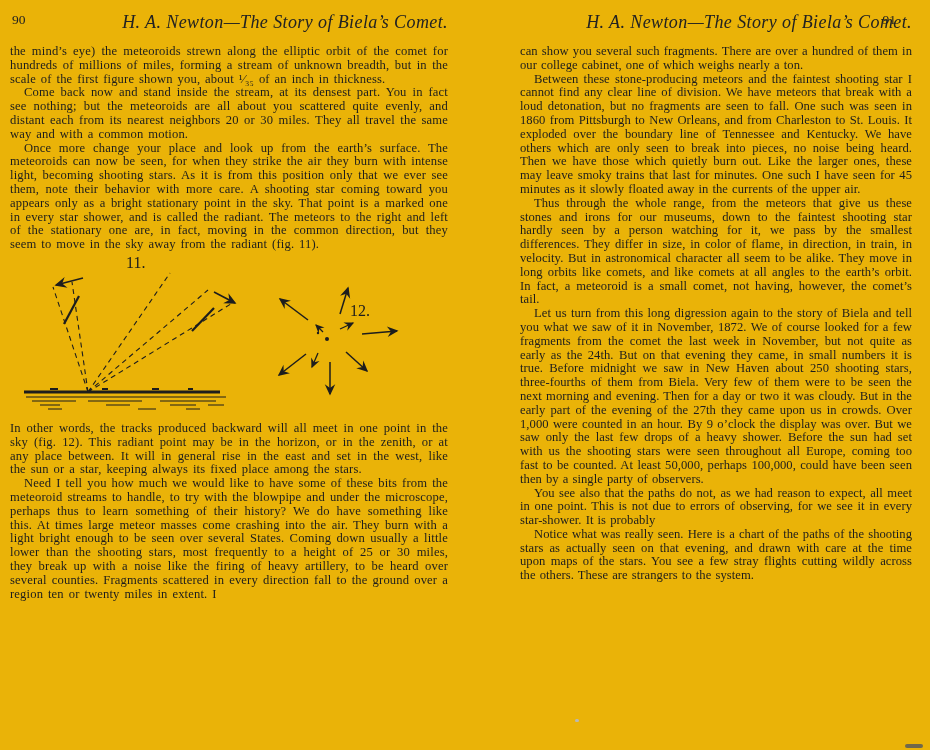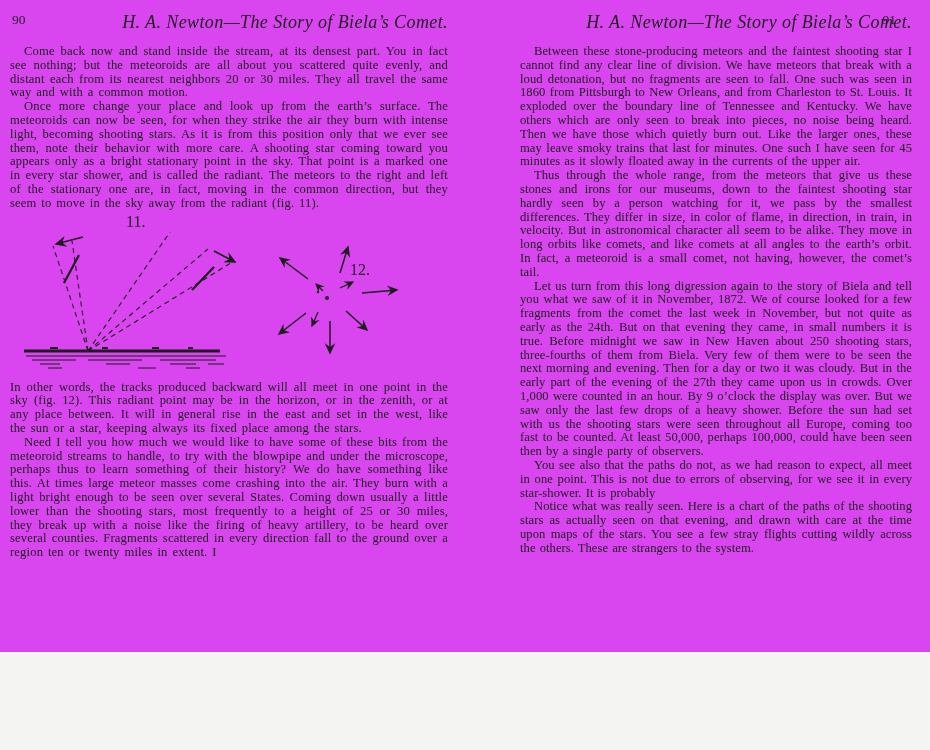--- a/index.html
+++ b/index.html
@@ -3,22 +3,22 @@
 <meta charset="utf-8">
 <style>
   html, body { margin: 0; padding: 0; }
   body {
     width: 930px; height: 750px;
     background: #f4f4f2;
     font-family: "Liberation Serif", "DejaVu Serif", serif;
   }
   .spread {
     position: relative;
-    width: 930px; height: 652px;
-    background: #d946ef;
+    width: 930px; height: 750px;
+    background: #eab308;
     overflow: hidden;
     color: #1d1d1d;
   }
   .page { position: absolute; top: 0; height: 750px; }
   .page-left  { left: 10px;  width: 438px; }
   .page-right { left: 520px; width: 392px; }
 
   .pagehead {
     position: relative;
     height: 20px;
@@ -85,20 +85,21 @@
 <body>
 
 <div class="spread">
 
   <div class="page page-left">
     <div class="pagehead">
       <span class="pagenum left">90</span>
       <span class="runtitle">H. A. Newton—The Story of Biela’s Comet.</span>
     </div>
     <div class="body-text">
+      <p>the mind’s eye) the meteoroids strewn along the elliptic orbit of the comet for hundreds of millions of miles, forming a stream of unknown breadth, but in the scale of the first figure shown you, about ¹⁄₃₅ of an inch in thickness.</p>
       <p class="indent">Come back now and stand inside the stream, at its densest part. You in fact see nothing; but the meteoroids are all about you scattered quite evenly, and distant each from its nearest neighbors 20 or 30 miles. They all travel the same way and with a common motion.</p>
       <p class="indent">Once more change your place and look up from the earth’s surface. The meteoroids can now be seen, for when they strike the air they burn with intense light, becoming shooting stars. As it is from this position only that we ever see them, note their behavior with more care. A shooting star coming toward you appears only as a bright stationary point in the sky. That point is a marked one in every star shower, and is called the radiant. The meteors to the right and left of the stationary one are, in fact, moving in the common direction, but they seem to move in the sky away from the radiant (fig. 11).</p>
 
       <div class="figure">
         <span class="figlabel f11">11.</span>
         <span class="figlabel f12">12.</span>
         <svg width="438" height="148" viewBox="0 0 438 148">
           <defs>
             <marker id="ah" markerWidth="9" markerHeight="8" refX="7" refY="4" orient="auto">
               <path d="M0.5,0.5 L8,4 L0.5,7.5 L3,4 Z" fill="#1d1d1d"></path>
@@ -144,20 +145,21 @@
       <p class="indent">Need I tell you how much we would like to have some of these bits from the meteoroid streams to handle, to try with the blowpipe and under the microscope, perhaps thus to learn something of their history? We do have something like this. At times large meteor masses come crashing into the air. They burn with a light bright enough to be seen over several States. Coming down usually a little lower than the shooting stars, most frequently to a height of 25 or 30 miles, they break up with a noise like the firing of heavy artillery, to be heard over several counties. Fragments scattered in every direction fall to the ground over a region ten or twenty miles in extent. I</p>
     </div>
   </div>
 
   <div class="page page-right">
     <div class="pagehead">
       <span class="runtitle">H. A. Newton—The Story of Biela’s Comet.</span>
       <span class="pagenum right">91</span>
     </div>
     <div class="body-text">
+      <p>can show you several such fragments. There are over a hundred of them in our college cabinet, one of which weighs nearly a ton.</p>
       <p class="indent">Between these stone-producing meteors and the faintest shooting star I cannot find any clear line of division. We have meteors that break with a loud detonation, but no fragments are seen to fall. One such was seen in 1860 from Pittsburgh to New Orleans, and from Charleston to St. Louis. It exploded over the boundary line of Tennessee and Kentucky. We have others which are only seen to break into pieces, no noise being heard. Then we have those which quietly burn out. Like the larger ones, these may leave smoky trains that last for minutes. One such I have seen for 45 minutes as it slowly floated away in the currents of the upper air.</p>
       <p class="indent">Thus through the whole range, from the meteors that give us these stones and irons for our museums, down to the faintest shooting star hardly seen by a person watching for it, we pass by the smallest differences. They differ in size, in color of flame, in direction, in train, in velocity. But in astronomical character all seem to be alike. They move in long orbits like comets, and like comets at all angles to the earth’s orbit. In fact, a meteoroid is a small comet, not having, however, the comet’s tail.</p>
       <p class="indent">Let us turn from this long digression again to the story of Biela and tell you what we saw of it in November, 1872. We of course looked for a few fragments from the comet the last week in November, but not quite as early as the 24th. But on that evening they came, in small numbers it is true. Before midnight we saw in New Haven about 250 shooting stars, three-fourths of them from Biela. Very few of them were to be seen the next morning and evening. Then for a day or two it was cloudy. But in the early part of the evening of the 27th they came upon us in crowds. Over 1,000 were counted in an hour. By 9 o’clock the display was over. But we saw only the last few drops of a heavy shower. Before the sun had set with us the shooting stars were seen throughout all Europe, coming too fast to be counted. At least 50,000, perhaps 100,000, could have been seen then by a single party of observers.</p>
       <p class="indent">You see also that the paths do not, as we had reason to expect, all meet in one point. This is not due to errors of observing, for we see it in every star-shower. It is probably</p>
       <p class="indent">Notice what was really seen. Here is a chart of the paths of the shooting stars as actually seen on that evening, and drawn with care at the time upon maps of the stars. You see a few stray flights cutting wildly across the others. These are strangers to the system.</p>
     </div>
   </div>
 
   <div class="speck smudge-br"></div>
   <div class="speck speck-mid"></div>

